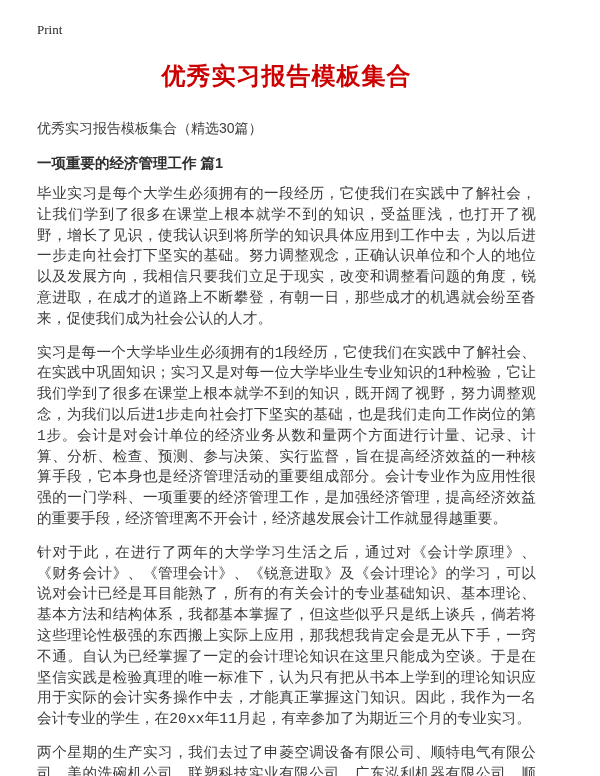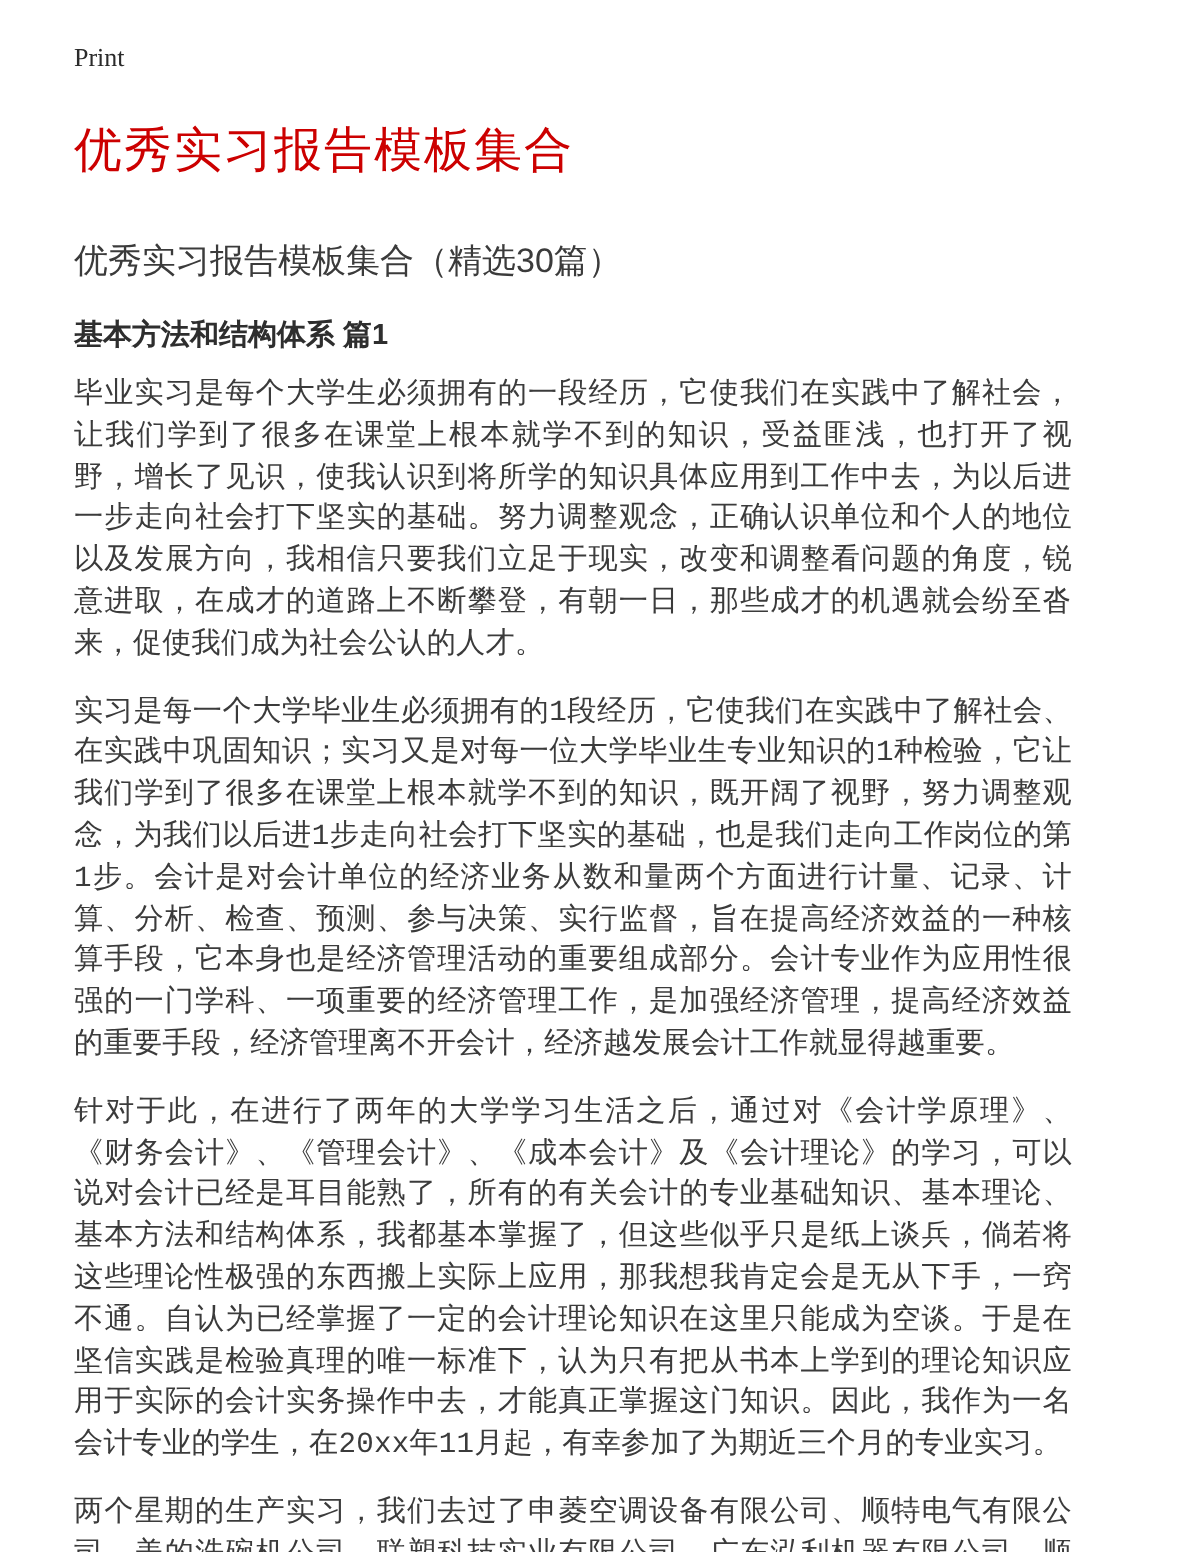--- a/index.html
+++ b/index.html
@@ -20,27 +20,28 @@
     .print-label {
       font-family: "Liberation Serif", "DejaVu Serif", serif;
       font-size: 13px;
       color: #2b2b2b;
       margin: 0 0 10px 0;
       display: inline-block;
       cursor: pointer;
     }
     .title {
       font-size: 24px;
-      font-weight: normal;
+      font-weight: bold;
       color: var(--title-color, #cc0000);
+      text-align: center;
       margin: 12px 0 0 0;
       letter-spacing: 1px;
     }
     .subtitle {
-      font-size: 17px;
+      font-size: 14px;
       font-weight: normal;
       color: var(--body-text, #3b3b3b);
       margin: 28px 0 0 0;
     }
     .section-heading {
       font-size: 14.5px;
       font-weight: bold;
       color: #2e2e2e;
       margin: 16px 0 0 0;
     }
@@ -61,23 +62,23 @@
 <body>
 
 <div class="page">
 
   <span class="print-label">Print</span>
 
   <h1 class="title">优秀实习报告模板集合</h1>
 
   <div class="subtitle">优秀实习报告模板集合（精选30篇）</div>
 
-  <div class="section-heading">基本方法和结构体系 篇1</div>
+  <div class="section-heading">一项重要的经济管理工作 篇1</div>
 
   <div class="content">
     <p>毕业实习是每个大学生必须拥有的一段经历，它使我们在实践中了解社会，让我们学到了很多在课堂上根本就学不到的知识，受益匪浅，也打开了视野，增长了见识，使我认识到将所学的知识具体应用到工作中去，为以后进一步走向社会打下坚实的基础。努力调整观念，正确认识单位和个人的地位以及发展方向，我相信只要我们立足于现实，改变和调整看问题的角度，锐意进取，在成才的道路上不断攀登，有朝一日，那些成才的机遇就会纷至沓来，促使我们成为社会公认的人才。</p>
     <p>实习是每一个大学毕业生必须拥有的1段经历，它使我们在实践中了解社会、在实践中巩固知识；实习又是对每一位大学毕业生专业知识的1种检验，它让我们学到了很多在课堂上根本就学不到的知识，既开阔了视野，努力调整观念，为我们以后进1步走向社会打下坚实的基础，也是我们走向工作岗位的第1步。会计是对会计单位的经济业务从数和量两个方面进行计量、记录、计算、分析、检查、预测、参与决策、实行监督，旨在提高经济效益的一种核算手段，它本身也是经济管理活动的重要组成部分。会计专业作为应用性很强的一门学科、一项重要的经济管理工作，是加强经济管理，提高经济效益的重要手段，经济管理离不开会计，经济越发展会计工作就显得越重要。</p>
-    <p>针对于此，在进行了两年的大学学习生活之后，通过对《会计学原理》、《财务会计》、《管理会计》、《成本会计》及《会计理论》的学习，可以说对会计已经是耳目能熟了，所有的有关会计的专业基础知识、基本理论、基本方法和结构体系，我都基本掌握了，但这些似乎只是纸上谈兵，倘若将这些理论性极强的东西搬上实际上应用，那我想我肯定会是无从下手，一窍不通。自认为已经掌握了一定的会计理论知识在这里只能成为空谈。于是在坚信实践是检验真理的唯一标准下，认为只有把从书本上学到的理论知识应用于实际的会计实务操作中去，才能真正掌握这门知识。因此，我作为一名会计专业的学生，在20xx年11月起，有幸参加了为期近三个月的专业实习。</p>
+    <p>针对于此，在进行了两年的大学学习生活之后，通过对《会计学原理》、《财务会计》、《管理会计》、《锐意进取》及《会计理论》的学习，可以说对会计已经是耳目能熟了，所有的有关会计的专业基础知识、基本理论、基本方法和结构体系，我都基本掌握了，但这些似乎只是纸上谈兵，倘若将这些理论性极强的东西搬上实际上应用，那我想我肯定会是无从下手，一窍不通。自认为已经掌握了一定的会计理论知识在这里只能成为空谈。于是在坚信实践是检验真理的唯一标准下，认为只有把从书本上学到的理论知识应用于实际的会计实务操作中去，才能真正掌握这门知识。因此，我作为一名会计专业的学生，在20xx年11月起，有幸参加了为期近三个月的专业实习。</p>
     <p>两个星期的生产实习，我们去过了申菱空调设备有限公司、顺特电气有限公司、美的洗碗机公司、联塑科技实业有限公司、广东泓利机器有限公司、顺德科威电子有限公司、广东锻压机床厂等大型工厂，了解这些工厂的生产情况，与本专业有关的各种知识，各厂工人的工作</p>
 
   </div>
 
 </div>
 
 </body></html>

